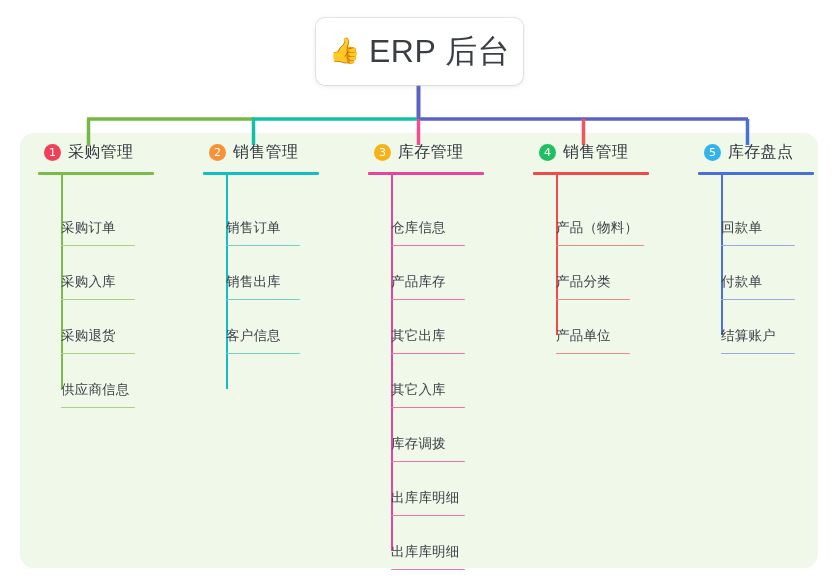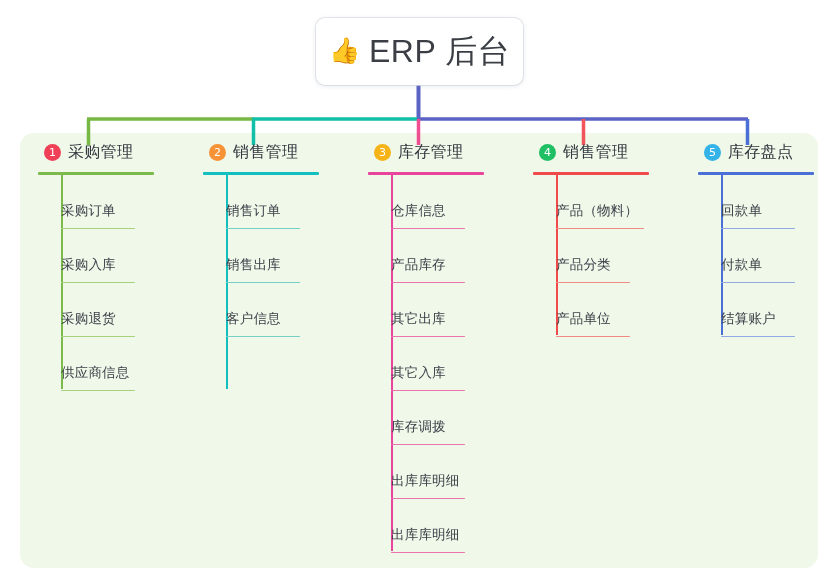--- a/index.html
+++ b/index.html
@@ -125,21 +125,21 @@
     position: absolute;
     left: 31px;
     top: 33px;
     width: 2px;
   }
 
   
   .items {
     position: absolute;
     left: 0;
-    top: 35px;
+    top: 52px;
     width: 165px;
   }
   .item {
     position: relative;
     height: 54px;
   }
   .item-label {
     position: absolute;
     left: 31px;
     bottom: 9px;

